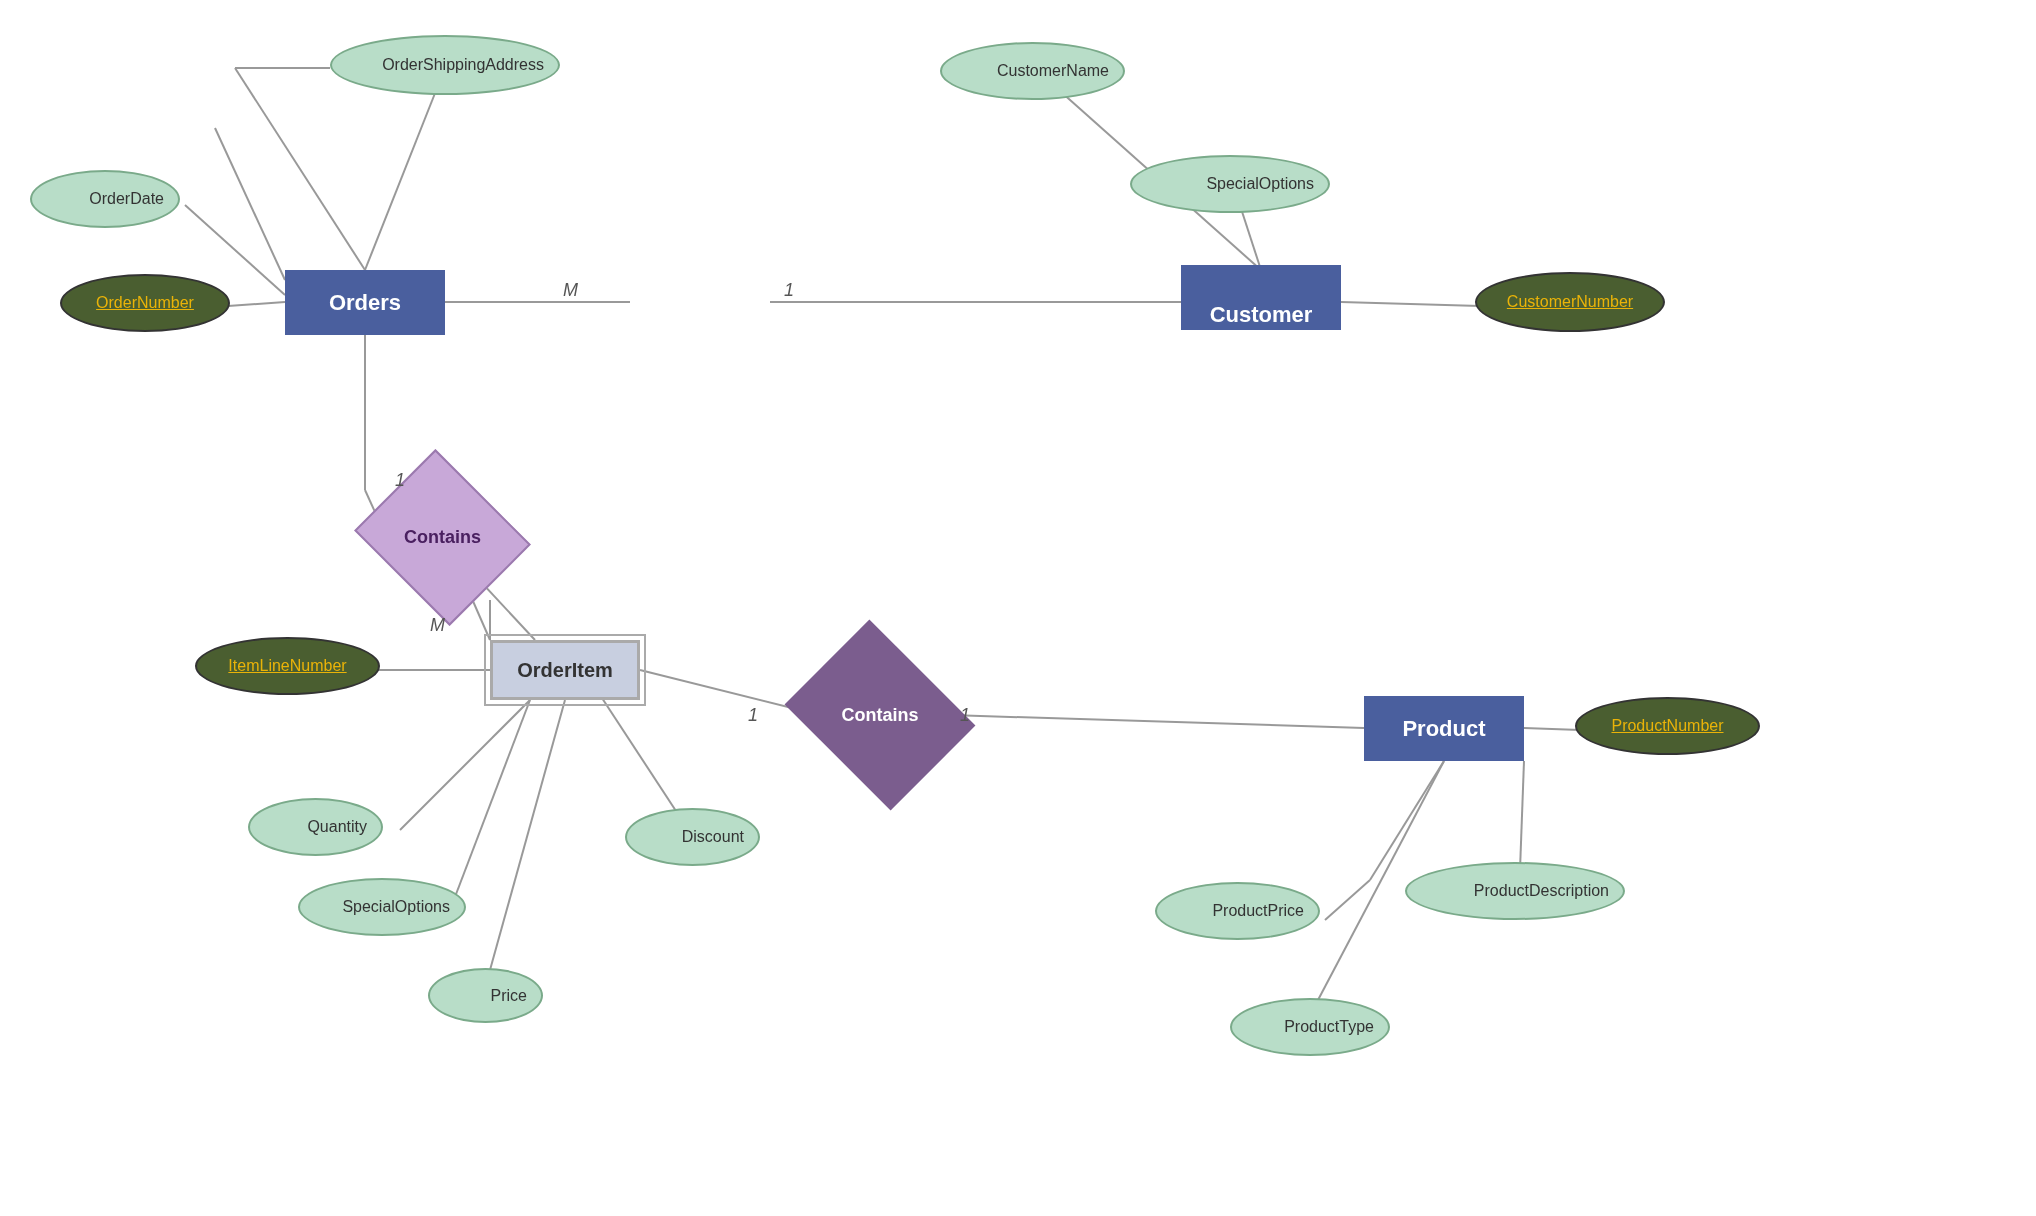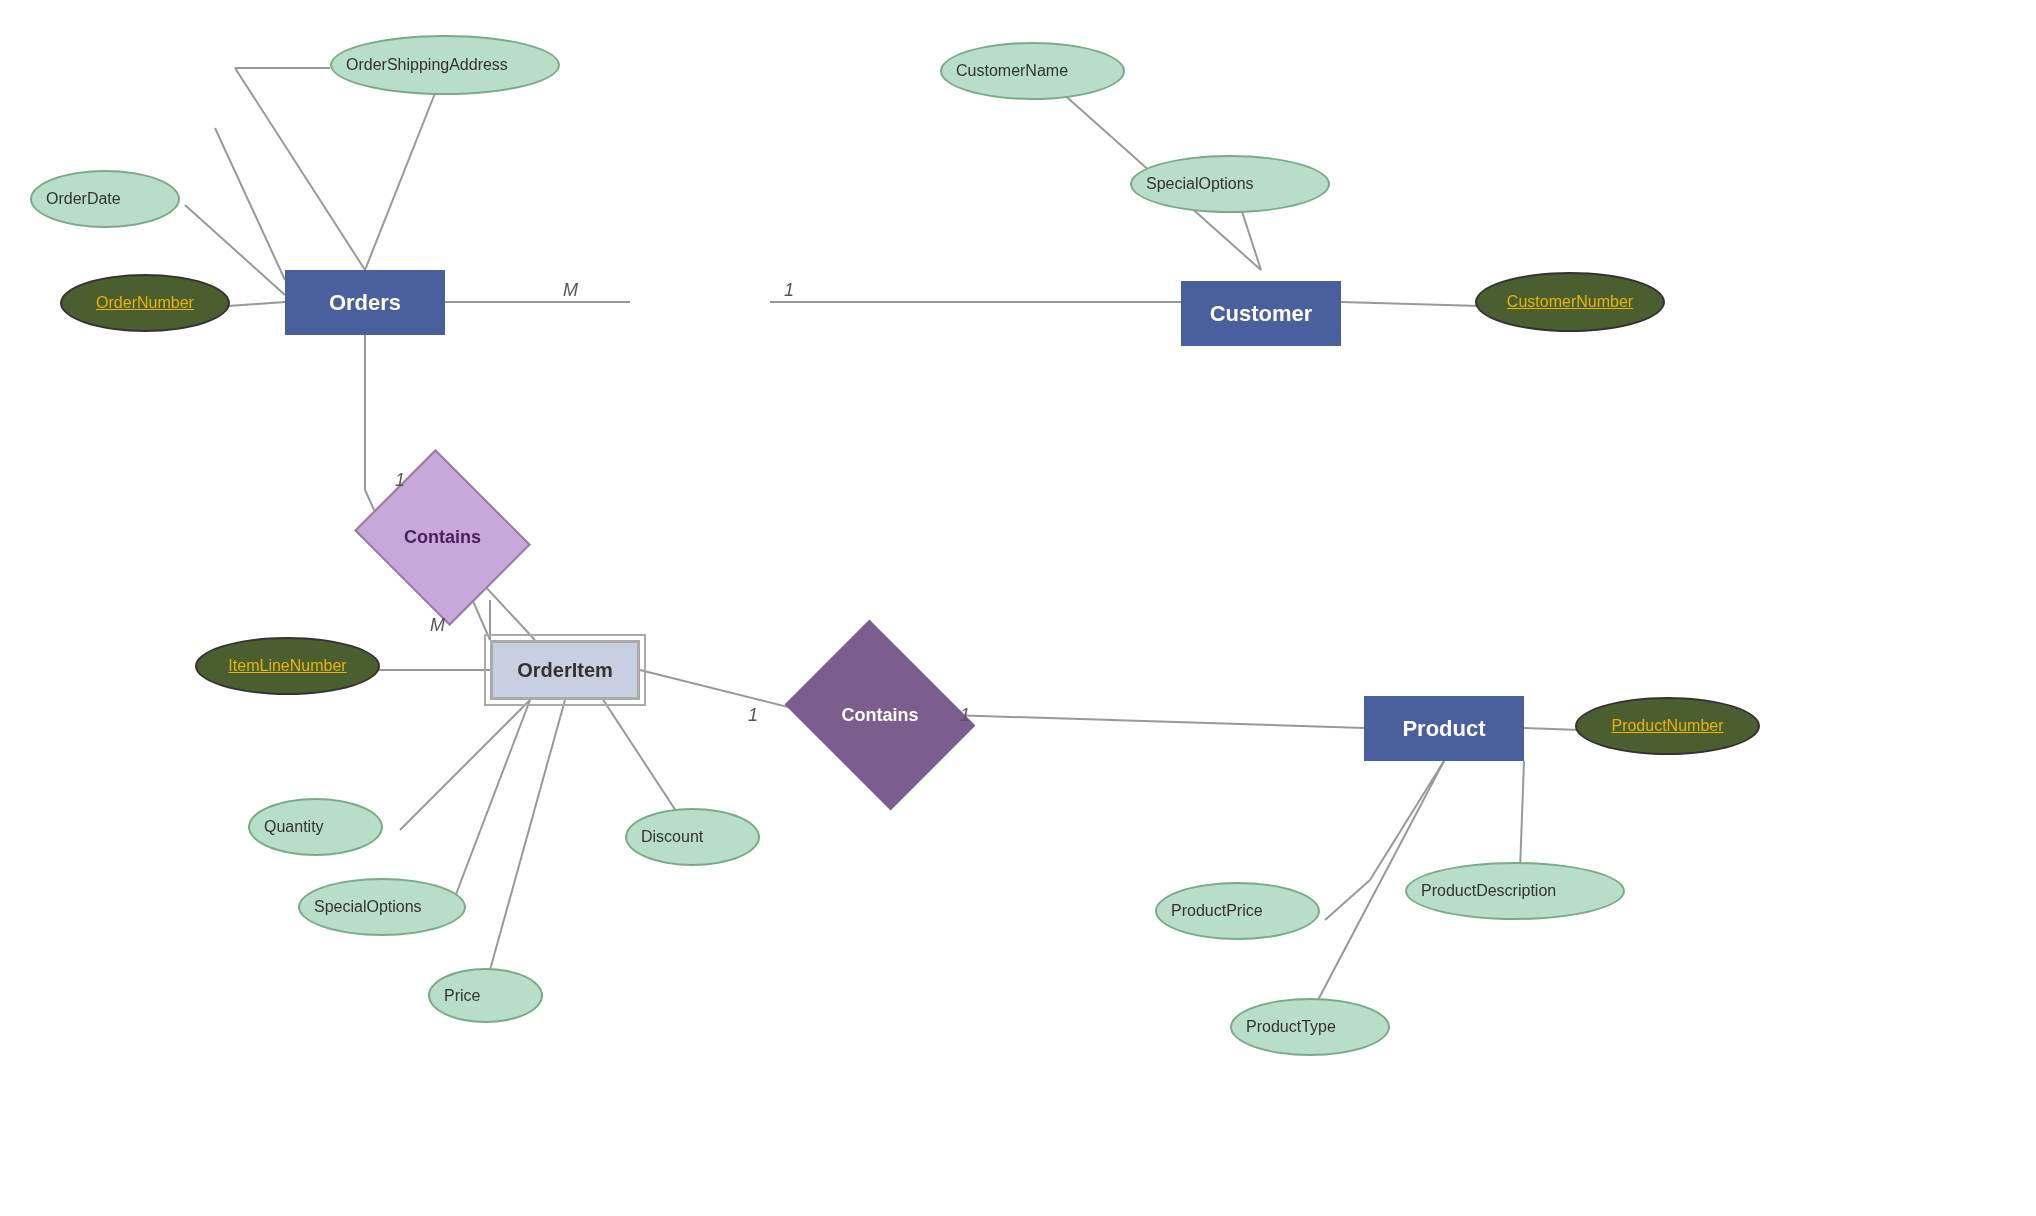--- a/index.html
+++ b/index.html
@@ -92,21 +92,21 @@
       color: #4a2060;
     }
     
     .attr {
       position: absolute;
       background: #b8ddc8;
       border: 2px solid #7aaa8a;
       border-radius: 50%;
       display: flex;
       align-items: center;
-      justify-content: flex-start;
+      justify-content: flex-end;
       text-align: center;
       font-size: 16px;
       color: #333;
       padding: 8px 14px;
     }
     
     .attr-key {
       position: absolute;
       background: #4a5e30;
       border: 2px solid #333;
@@ -185,21 +185,21 @@
 
     <line x1="1444" y1="761" x2="1318" y2="1000" stroke="#999" stroke-width="2"></line>
 
     <line x1="455" y1="554" x2="535" y2="640" stroke="#999" stroke-width="2"></line>
   </svg>
 
   <div class="entity" style="left:285px;top:270px;width:160px;height:65px;">
     <span>Orders</span>
   </div>
 
-  <div class="entity" style="left:1181px;top:281px;width:160px;height:65px;">
+  <div class="entity" style="left:1181px;top:265px;width:160px;height:65px;align-items:flex-end;">
     <span>Customer</span>
   </div>
 
   <div class="entity" style="left:1364px;top:696px;width:160px;height:65px;">
     <span>Product</span>
   </div>
 
   <div class="entity-weak" style="left:490px;top:640px;width:150px;height:60px;">
     <span>OrderItem</span>
   </div>

